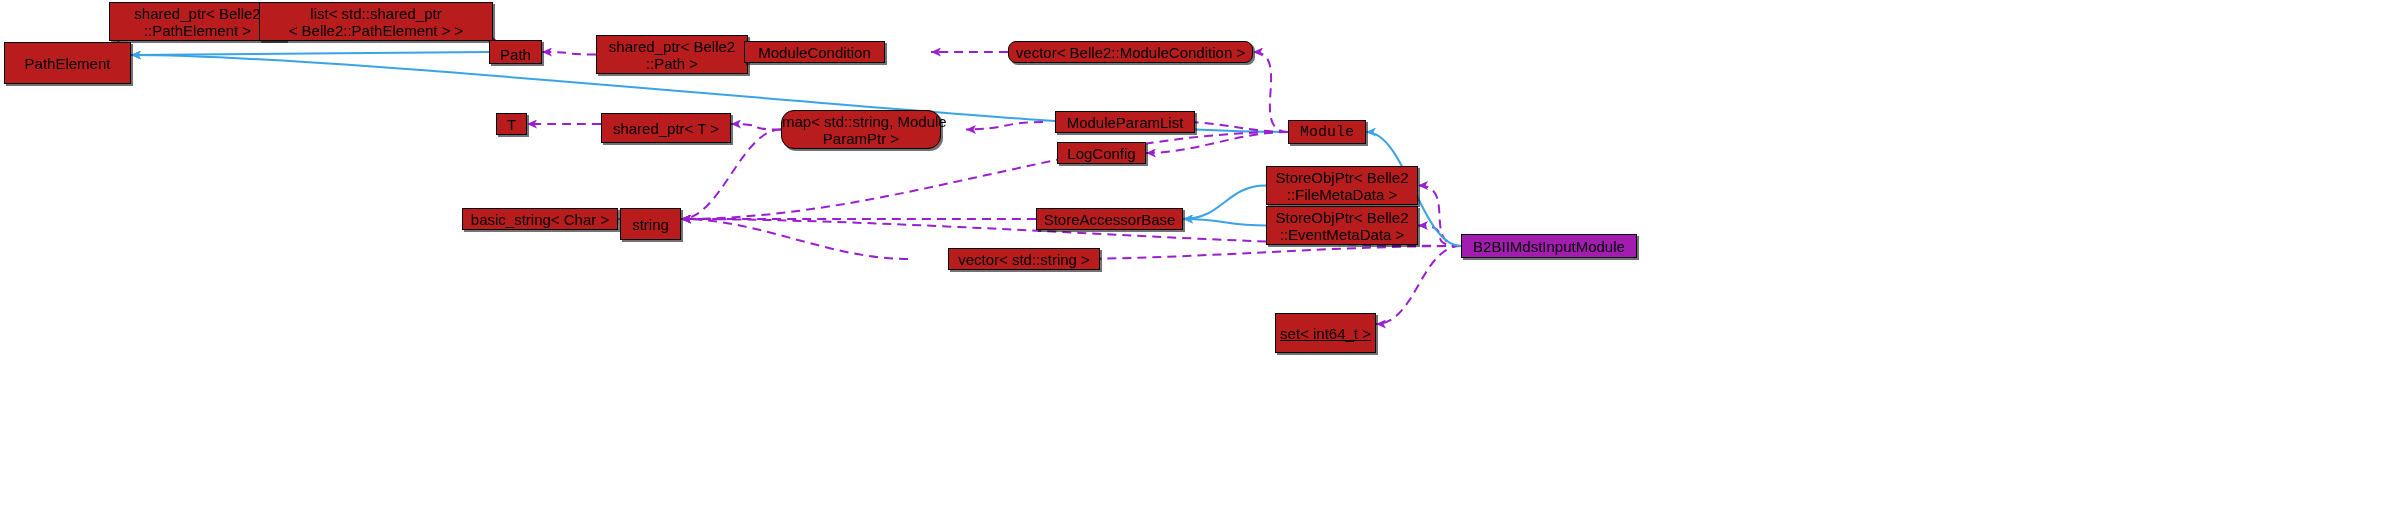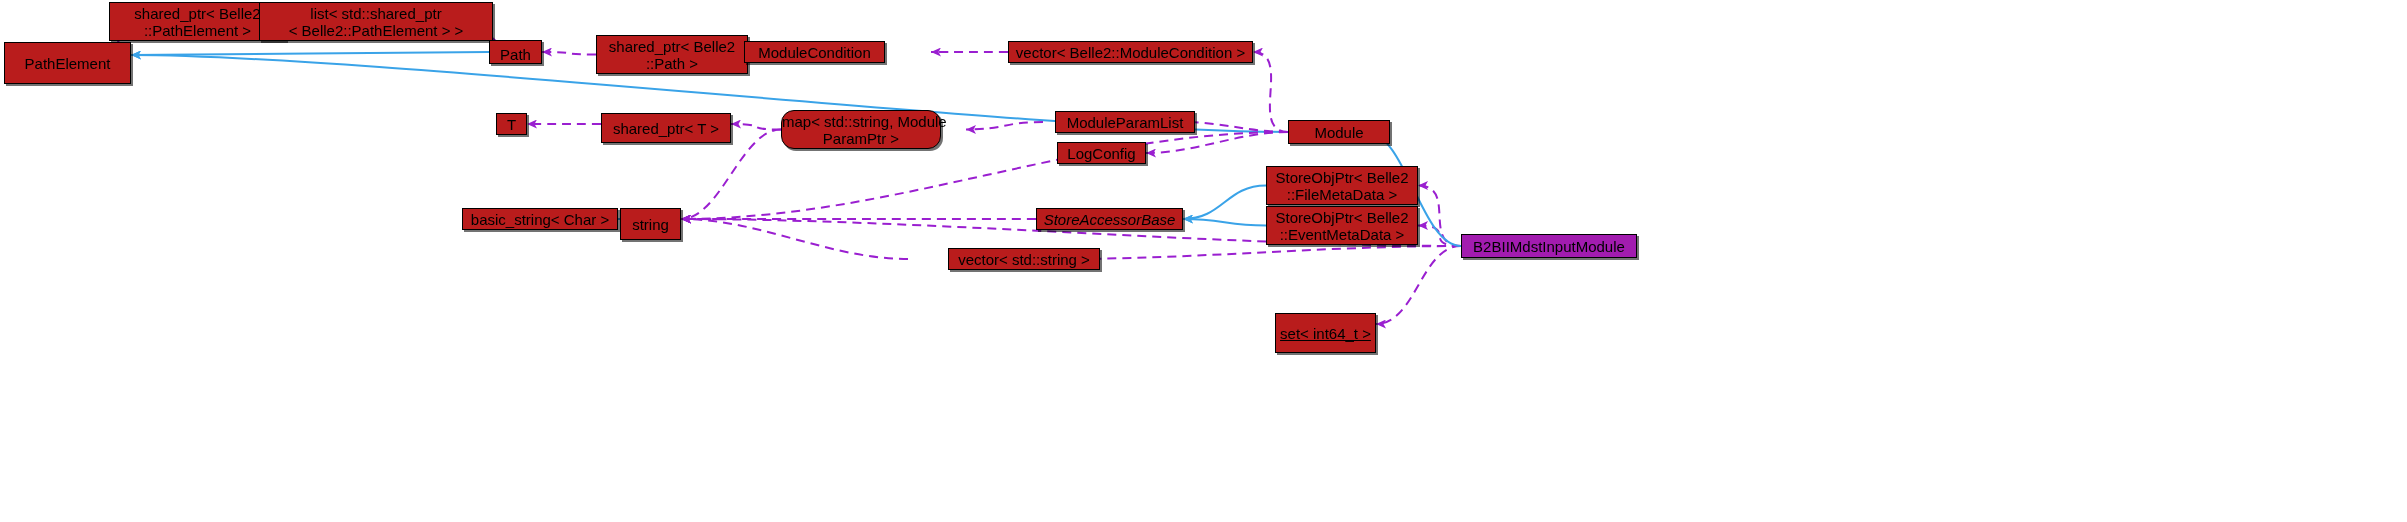--- a/index.html
+++ b/index.html
@@ -80,32 +80,32 @@
   <div id="nodes">
       <div class="node" style="left: 4px; top: 42px; width: 127px; height: 42px;"><span>PathElement</span></div>
       <div class="node" style="left: 109px; top: 2px; width: 177px; height: 39px;"><span>shared_ptr&lt; Belle2
 ::PathElement &gt;</span></div>
       <div class="node" style="left: 259px; top: 2px; width: 234px; height: 39px;"><span>list&lt; std::shared_ptr
 &lt; Belle2::PathElement &gt; &gt;</span></div>
       <div class="node" style="left: 489px; top: 40px; width: 53px; height: 24px; align-items: flex-end;"><span>Path</span></div>
       <div class="node" style="left: 596px; top: 35px; width: 152px; height: 39px;"><span>shared_ptr&lt; Belle2
 ::Path &gt;</span></div>
       <div class="node" style="left: 744px; top: 41px; width: 141px; height: 22px;"><span>ModuleCondition</span></div>
-      <div class="node" style="left: 1008px; top: 41px; width: 245px; height: 22px;"><span>vector&lt; Belle2::ModuleCondition &gt;</span></div>
+      <div class="node" style="left: 1008px; top: 41px; width: 245px; height: 22px; border-radius: 8px;"><span>vector&lt; Belle2::ModuleCondition &gt;</span></div>
       <div class="node" style="left: 496px; top: 113px; width: 31px; height: 22px;"><span>T</span></div>
       <div class="node" style="left: 601px; top: 113px; width: 130px; height: 30px;"><span>shared_ptr&lt; T &gt;</span></div>
       <div class="node" style="left: 781px; top: 110px; width: 160px; height: 39px; border-radius: 13px;"><span>map&lt; std::string, Module
 ParamPtr &gt;</span></div>
       <div class="node" style="left: 1055px; top: 111px; width: 140px; height: 22px;"><span>ModuleParamList</span></div>
       <div class="node" style="left: 1057px; top: 142px; width: 89px; height: 22px;"><span>LogConfig</span></div>
-      <div class="node" style="left: 1288px; top: 120px; width: 102px; height: 24px;"><span>Module</span></div>
+      <div class="node" style="left: 1288px; top: 120px; width: 78px; height: 24px; font-family: Liberation Mono, monospace;"><span>Module</span></div>
       <div class="node" style="left: 1266px; top: 166px; width: 152px; height: 39px;"><span>StoreObjPtr&lt; Belle2
 ::FileMetaData &gt;</span></div>
       <div class="node" style="left: 462px; top: 208px; width: 156px; height: 22px;"><span>basic_string&lt; Char &gt;</span></div>
       <div class="node" style="left: 620px; top: 208px; width: 61px; height: 32px;"><span>string</span></div>
-      <div class="node" style="left: 1036px; top: 208px; width: 147px; height: 22px; font-style: italic;"><span>StoreAccessorBase</span></div>
+      <div class="node" style="left: 1036px; top: 208px; width: 147px; height: 22px;"><span>StoreAccessorBase</span></div>
       <div class="node" style="left: 1266px; top: 206px; width: 152px; height: 39px;"><span>StoreObjPtr&lt; Belle2
 ::EventMetaData &gt;</span></div>
       <div class="node" style="left: 908px; top: 248px; width: 152px; height: 22px; margin-left: 40px;"><span>vector&lt; std::string &gt;</span></div>
       <div class="node focus" style="left: 1461px; top: 234px; width: 176px; height: 24px;"><span>B2BIIMdstInputModule</span></div>
       <div class="node" style="left: 1275px; top: 313px; width: 101px; height: 40px; text-decoration: underline;"><span>set&lt; int64_t &gt;</span></div>
     </div>
 </div>
 
 </body></html>

